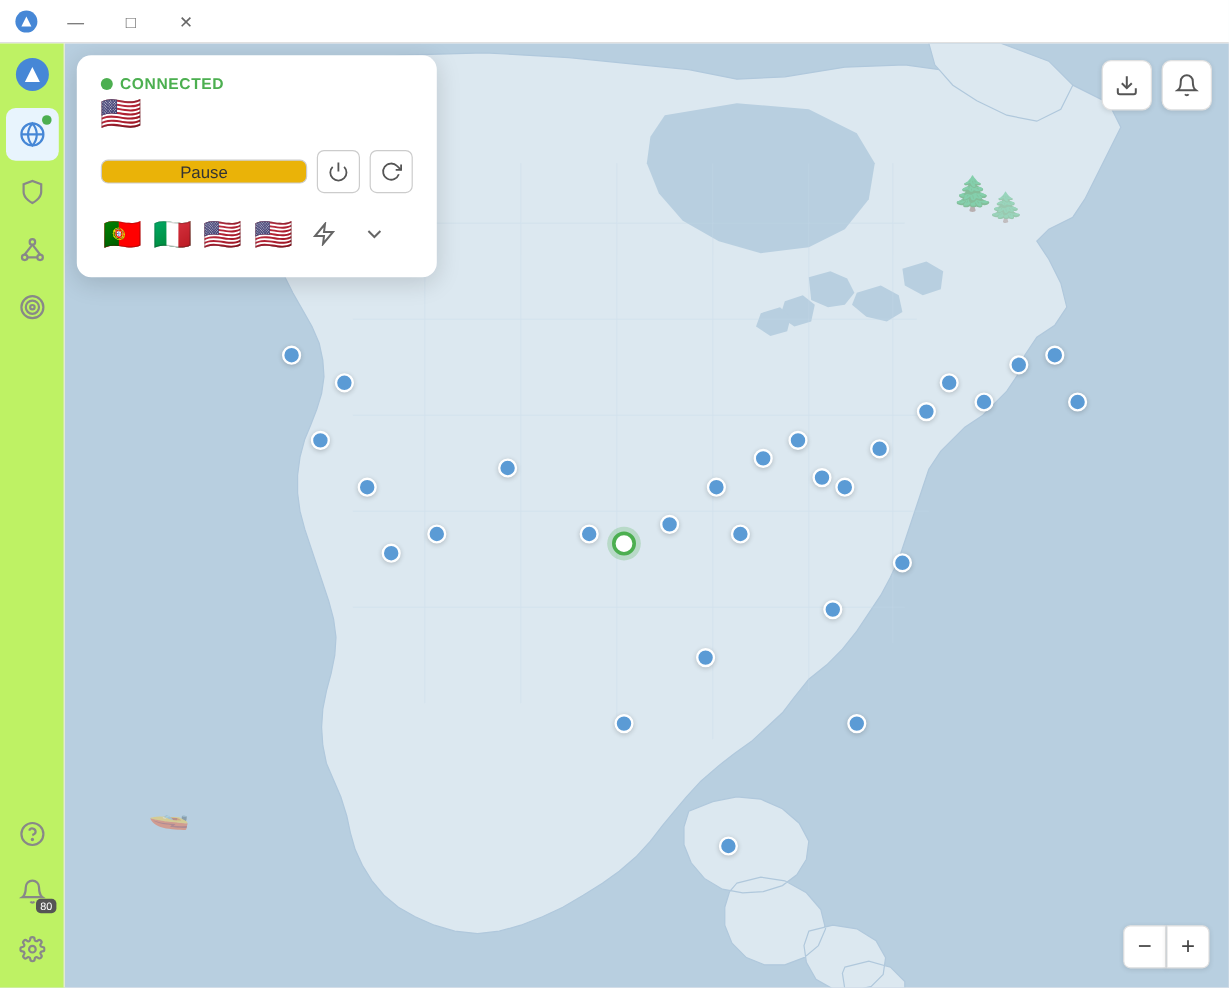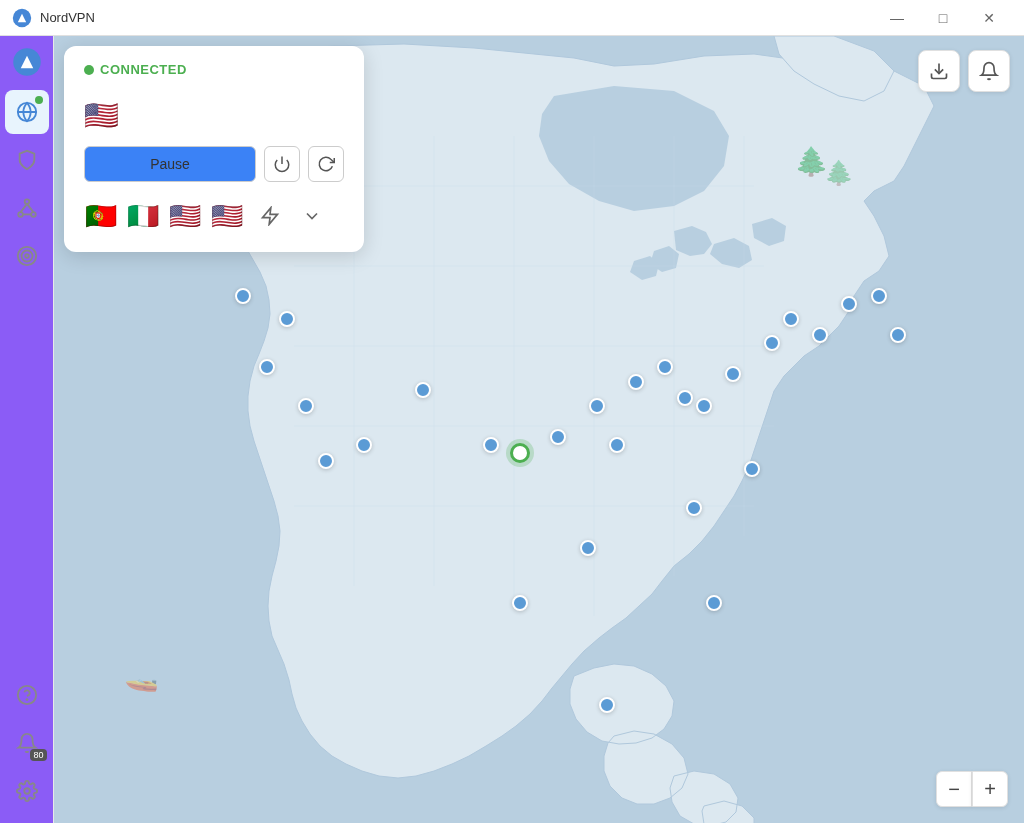--- a/index.html
+++ b/index.html
@@ -52,21 +52,21 @@
 
     
     .main-layout {
       display: flex;
       height: calc(823px - 36px);
     }
 
     
     .sidebar {
       width: 54px;
-      background: #8b5cf6;
+      background: #bef264;
       border-right: 1px solid #e8e8e8;
       display: flex;
       flex-direction: column;
       align-items: center;
       padding: 8px 0;
       z-index: 50;
     }
     .sidebar-logo {
       width: 36px;
       height: 36px;
@@ -161,21 +161,21 @@
       border-radius: 12px;
       padding: 16px 20px 18px;
       width: 300px;
       box-shadow: 0 4px 20px rgba(0,0,0,0.15);
       z-index: 30;
     }
     .connected-status {
       display: flex;
       align-items: center;
       gap: 6px;
-      margin-bottom: 22px;
+      margin-bottom: 1px;
     }
     .connected-dot {
       width: 10px;
       height: 10px;
       background: #4caf50;
       border-radius: 50%;
       flex-shrink: 0;
     }
     .connected-label {
       font-size: 13px;
@@ -198,22 +198,22 @@
       font-size: 28px;
     }
     .connected-actions {
       display: flex;
       align-items: center;
       gap: 8px;
       margin-bottom: 16px;
     }
     .pause-btn {
       flex: 1;
-      height: 36px;
-      background: #3b82f6;
+      height: 20px;
+      background: #eab308;
       border: 1.5px solid #ccc;
       border-radius: 6px;
       font-size: 14px;
       color: #333;
       cursor: pointer;
       font-weight: 500;
     }
     .action-icon-btn {
       width: 36px;
       height: 36px;
@@ -310,21 +310,20 @@
   </style>
 </head>
 <body>
 
 <div class="titlebar">
 
   <svg class="titlebar-logo" viewBox="0 0 24 24" fill="none">
     <circle cx="12" cy="12" r="11" fill="#4687d6"></circle>
     <path d="M7 17L12 7l5 10H7z" fill="#fff"></path>
   </svg>
-  <span class="titlebar-title">NordVPN</span>
   <div class="titlebar-controls">
     <button class="titlebar-btn">—</button>
     <button class="titlebar-btn">□</button>
     <button class="titlebar-btn close">✕</button>
   </div>
 </div>
 
 <div class="main-layout">
 
   <div class="sidebar">

